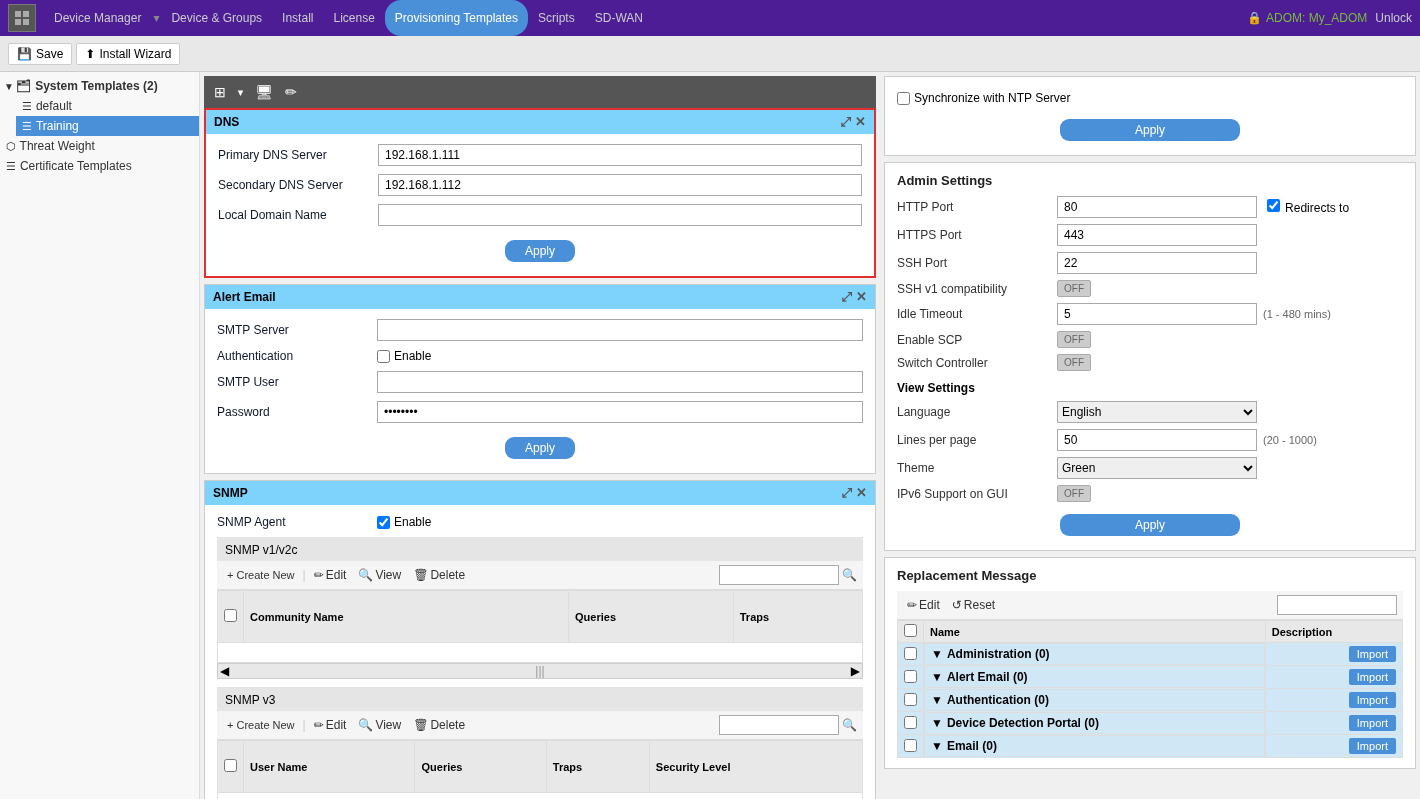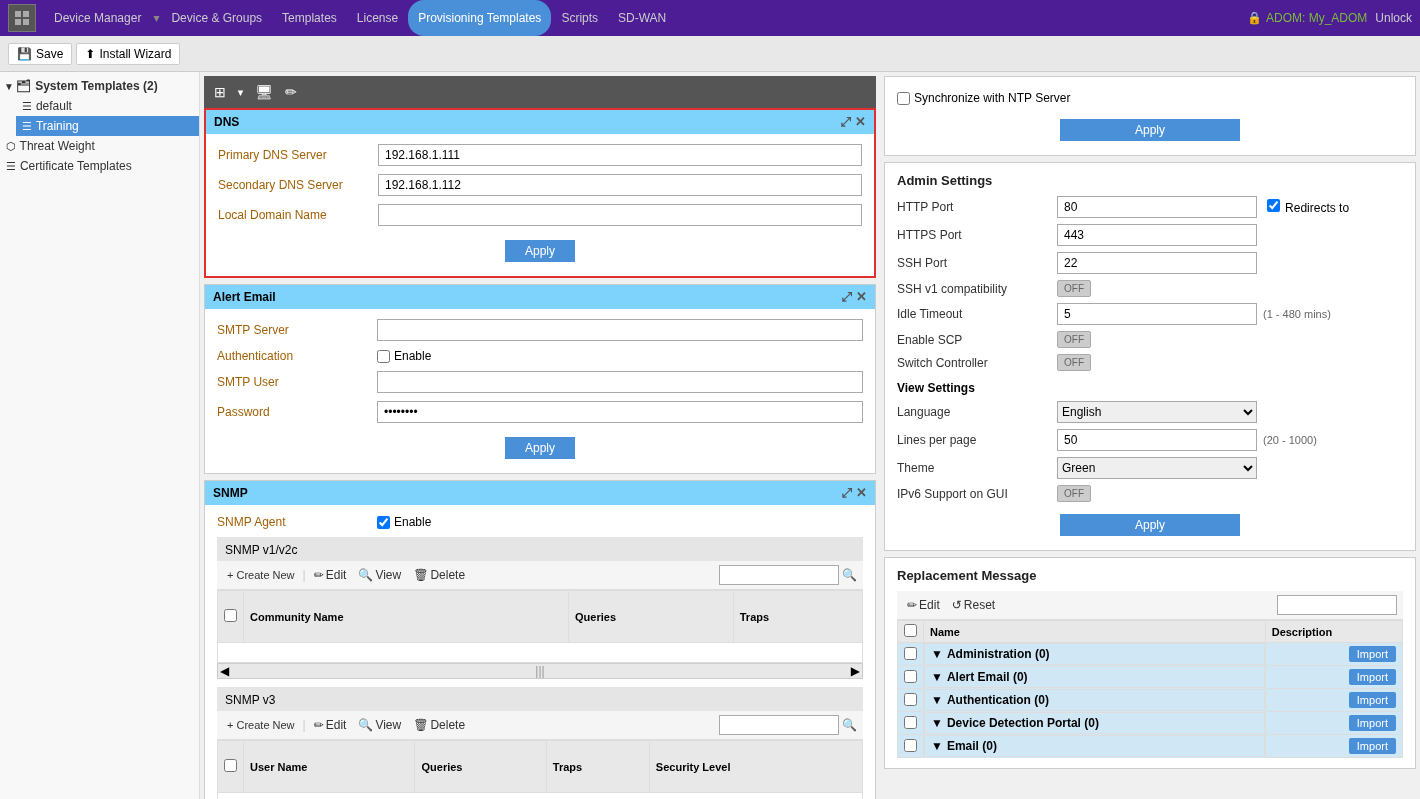--- a/index.html
+++ b/index.html
@@ -47,25 +47,25 @@
     .widget { background: white; border: 1px solid #ccc; margin-bottom: 6px; }
     .widget.highlighted { border: 2px solid #e03030; }
     .widget-header { background: #7dd3fc; padding: 4px 8px; font-weight: bold; display: flex; align-items: center; justify-content: space-between; font-size: 12px; }
     .widget-header-title { font-weight: bold; }
     .widget-header-actions { display: flex; gap: 4px; }
     .widget-header-actions span { cursor: pointer; color: #555; font-size: 13px; }
     .widget-body { padding: 10px 12px; }
 
     
     .form-row { display: flex; align-items: center; margin-bottom: 8px; }
-    .form-label { width: 160px; color: #a16207; flex-shrink: 0; font-size: 12px; }
+    .form-label { width: 160px; color: #0f172a; flex-shrink: 0; font-size: 12px; }
     .form-input { flex: 1; height: 22px; border: 1px solid #aaa; padding: 2px 6px; font-size: 12px; outline: none; }
 
     
-    .apply-btn { background: #4a90d9; color: white; border: none; padding: 4px 20px; cursor: pointer; font-size: 12px; border-radius: 0; }
+    .apply-btn { background: #4a90d9; color: white; border: none; padding: 4px 20px; cursor: pointer; font-size: 12px; border-radius: 9px; }
     .apply-btn-container { display: flex; justify-content: center; padding: 6px 0 4px; }
 
     
     .checkbox-label { display: flex; align-items: center; gap: 4px; cursor: pointer; }
 
     
     .toggle-off { background: #ccc; color: #666; padding: 2px 6px; font-size: 10px; border: 1px solid #aaa; border-radius: 2px; display: inline-block; }
 
     
     .snmp-toolbar { display: flex; align-items: center; padding: 4px 6px; gap: 4px; border-bottom: 1px solid #ddd; background: #f5f5f5; }
@@ -112,21 +112,21 @@
     <svg width="16" height="16" viewBox="0 0 16 16">
         <rect x="1" y="1" width="6" height="6" fill="#aaa"></rect>
         <rect x="9" y="1" width="6" height="6" fill="#aaa"></rect>
         <rect x="1" y="9" width="6" height="6" fill="#aaa"></rect>
         <rect x="9" y="9" width="6" height="6" fill="#aaa"></rect>
       </svg>
   </div>
   <div class="top-nav-item">Device Manager</div>
   <span style="color:#888;margin:0 2px;">▾</span>
   <div class="top-nav-item">Device &amp; Groups</div>
-  <div class="top-nav-item">Templates</div>
+  <div class="top-nav-item">Install</div>
   <div class="top-nav-item">License</div>
   <div class="top-nav-item active">Provisioning Templates</div>
   <div class="top-nav-item">Scripts</div>
   <div class="top-nav-item">SD-WAN</div>
   <div class="top-nav-right">
     <div class="adom-badge">
       <span>🔒</span>
       <span>ADOM: My_ADOM</span>
     </div>
     <div class="unlock-btn">Unlock</div>

